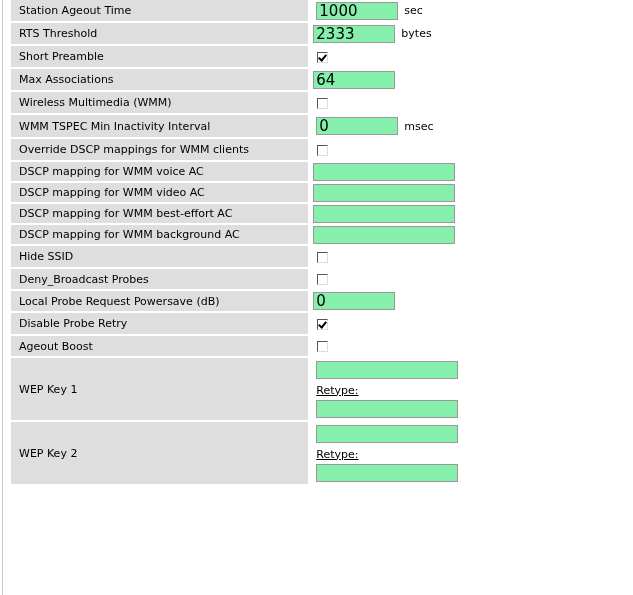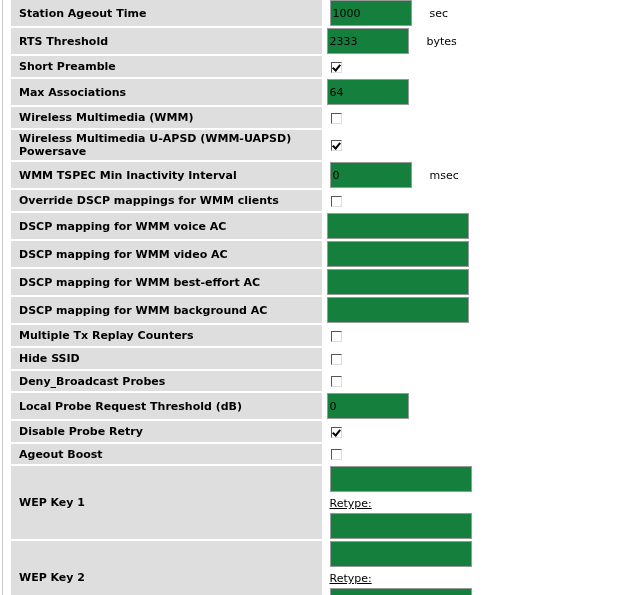--- a/index.html
+++ b/index.html
@@ -1,30 +1,30 @@
 <!DOCTYPE html>
 <html><head>
 <meta charset="utf-8">
 <style>
   html, body { margin:0; padding:0; background:#ffffff; }
   body { width:633px; height:595px; overflow:hidden; position:relative;
          font-family:"DejaVu Sans", "Liberation Sans", sans-serif; font-size:11px; color:#000; }
   .frame-border { position:absolute; left:2px; top:0; width:1px; height:595px; background:#c8c8c8; }
   table.settings { position:absolute; left:11px; top:-2px; border-collapse:separate; border-spacing:0 2px; }
-  td.lbl { width:292px; background:#dedede; padding:0 0 0 8px; vertical-align:middle; line-height:13px;font-weight:bold; }
+  td.lbl { width:292px; background:#dedede; padding:0 0 0 8px; vertical-align:middle; line-height:13px; }
   td.val { width:318px; background:#fff; padding:0 0 0 5px; vertical-align:middle; }
   .cb { display:inline-block; width:11px; height:11px; border:1px solid; border-color:#555 #ddd #ddd #555;
         background:#fff; position:relative; vertical-align:middle; box-sizing:border-box; }
   .cb.checked::after { content:""; position:absolute; left:2px; top:0px; width:3px; height:6px;
         border:solid #000; border-width:0 2px 2px 0; transform:rotate(40deg); }
-  .txt { box-sizing:border-box; height:26px; border:1px solid #999; padding:1px 2px;
-         font-family:"DejaVu Sans", sans-serif; font-size:11px; vertical-align:middle; background:#15803d; }
+  .txt { box-sizing:border-box; height:18px; border:1px solid #999; padding:1px 2px;
+         font-family:"DejaVu Sans", sans-serif; font-size:15px; vertical-align:middle; background:#86efac; }
   .w80 { width:82px; }
   .w142 { width:142px; }
-  .unit { margin-left:18px; vertical-align:middle; }
+  .unit { margin-left:6px; vertical-align:middle; }
   .rate { margin:0 10px 0 6px; vertical-align:middle; }
   .retype { display:block; margin:5px 0 3px 0;text-decoration:underline; }
 </style>
 </head>
 <body>
 
 <div class="frame-border"></div>
 
 <table class="settings">
   <tbody>
@@ -51,26 +51,20 @@
     <td class="val">
       <input class="txt w80" value="64" style="">
     </td>
   </tr>
   <tr style="height:21px">
     <td class="lbl">Wireless Multimedia (WMM)</td>
     <td class="val" style="padding-left:9px">
       <span class="cb"></span>
     </td>
   </tr>
-  <tr style="height:30px">
-    <td class="lbl" style="padding-right:30px">Wireless Multimedia U-APSD (WMM-UAPSD) Powersave</td>
-    <td class="val" style="padding-left:9px">
-      <span class="cb checked"></span>
-    </td>
-  </tr>
   <tr style="height:22px">
     <td class="lbl">WMM TSPEC Min Inactivity Interval</td>
     <td class="val" style="padding-left:8px">
       <input class="txt w80" value="0" style=""><span class="unit">msec</span>
     </td>
   </tr>
   <tr style="height:21px">
     <td class="lbl">Override DSCP mappings for WMM clients</td>
     <td class="val" style="padding-left:9px">
       <span class="cb"></span>
@@ -94,39 +88,33 @@
       <input class="txt w142" value="" style="">
     </td>
   </tr>
   <tr style="height:19px">
     <td class="lbl">DSCP mapping for WMM background AC</td>
     <td class="val">
       <input class="txt w142" value="" style="">
     </td>
   </tr>
   <tr style="height:21px">
-    <td class="lbl">Multiple Tx Replay Counters</td>
-    <td class="val" style="padding-left:9px">
-      <span class="cb"></span>
-    </td>
-  </tr>
-  <tr style="height:21px">
     <td class="lbl">Hide SSID</td>
     <td class="val" style="padding-left:9px">
       <span class="cb"></span>
     </td>
   </tr>
   <tr style="height:20px">
     <td class="lbl">Deny_Broadcast Probes</td>
     <td class="val" style="padding-left:9px">
       <span class="cb"></span>
     </td>
   </tr>
   <tr style="height:20px">
-    <td class="lbl">Local Probe Request Threshold (dB)</td>
+    <td class="lbl">Local Probe Request Powersave (dB)</td>
     <td class="val">
       <input class="txt w80" value="0" style="">
     </td>
   </tr>
   <tr style="height:21px">
     <td class="lbl">Disable Probe Retry</td>
     <td class="val" style="padding-left:9px">
       <span class="cb checked"></span>
     </td>
   </tr>

